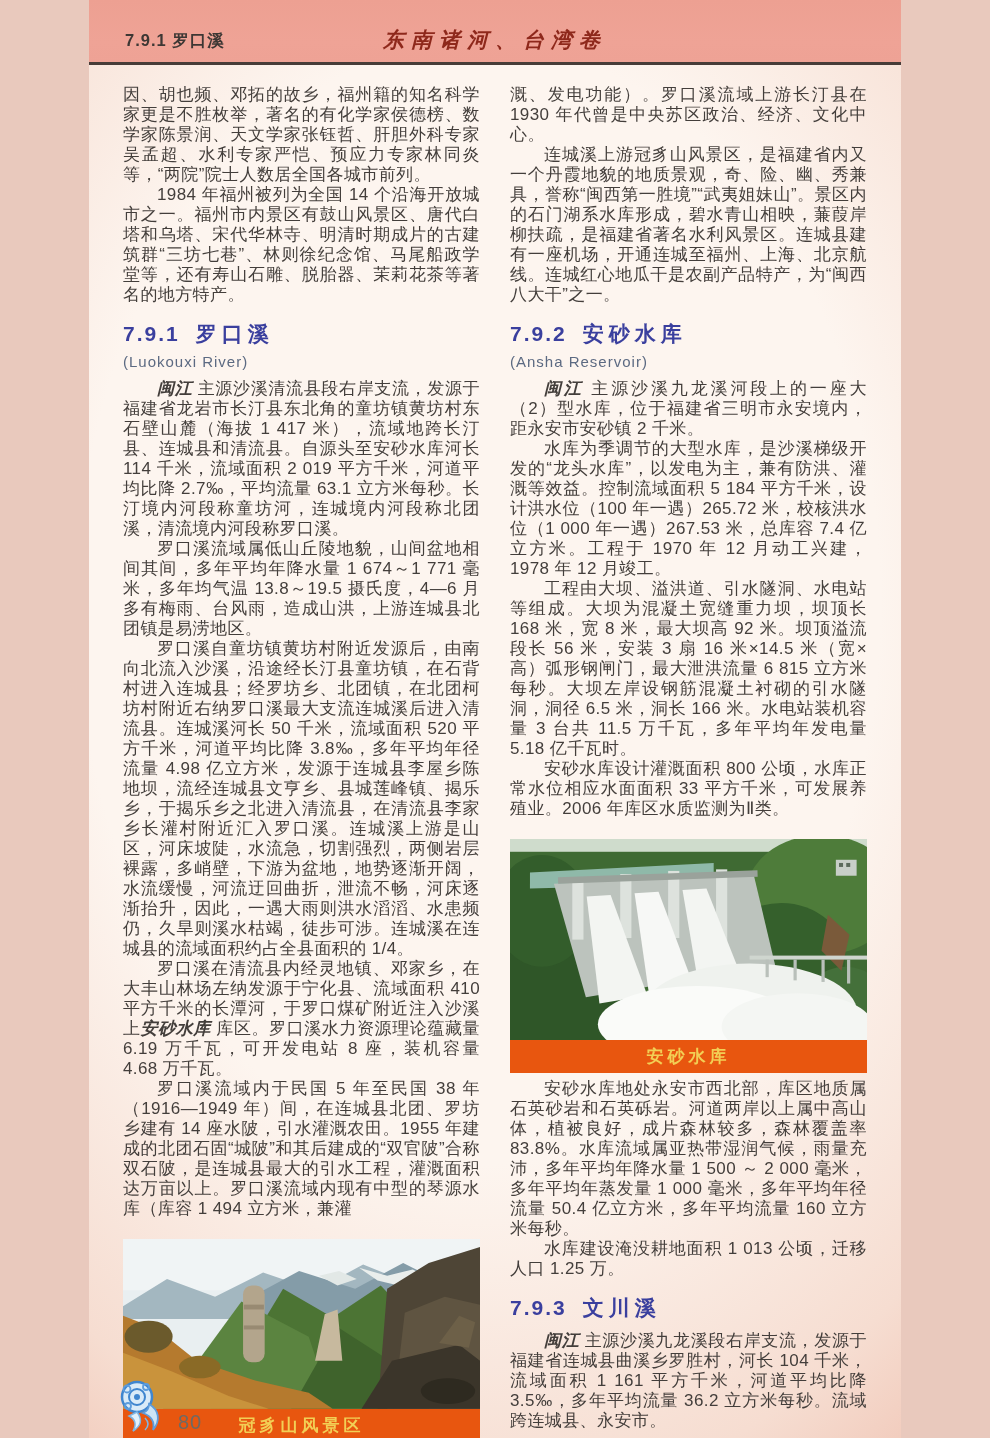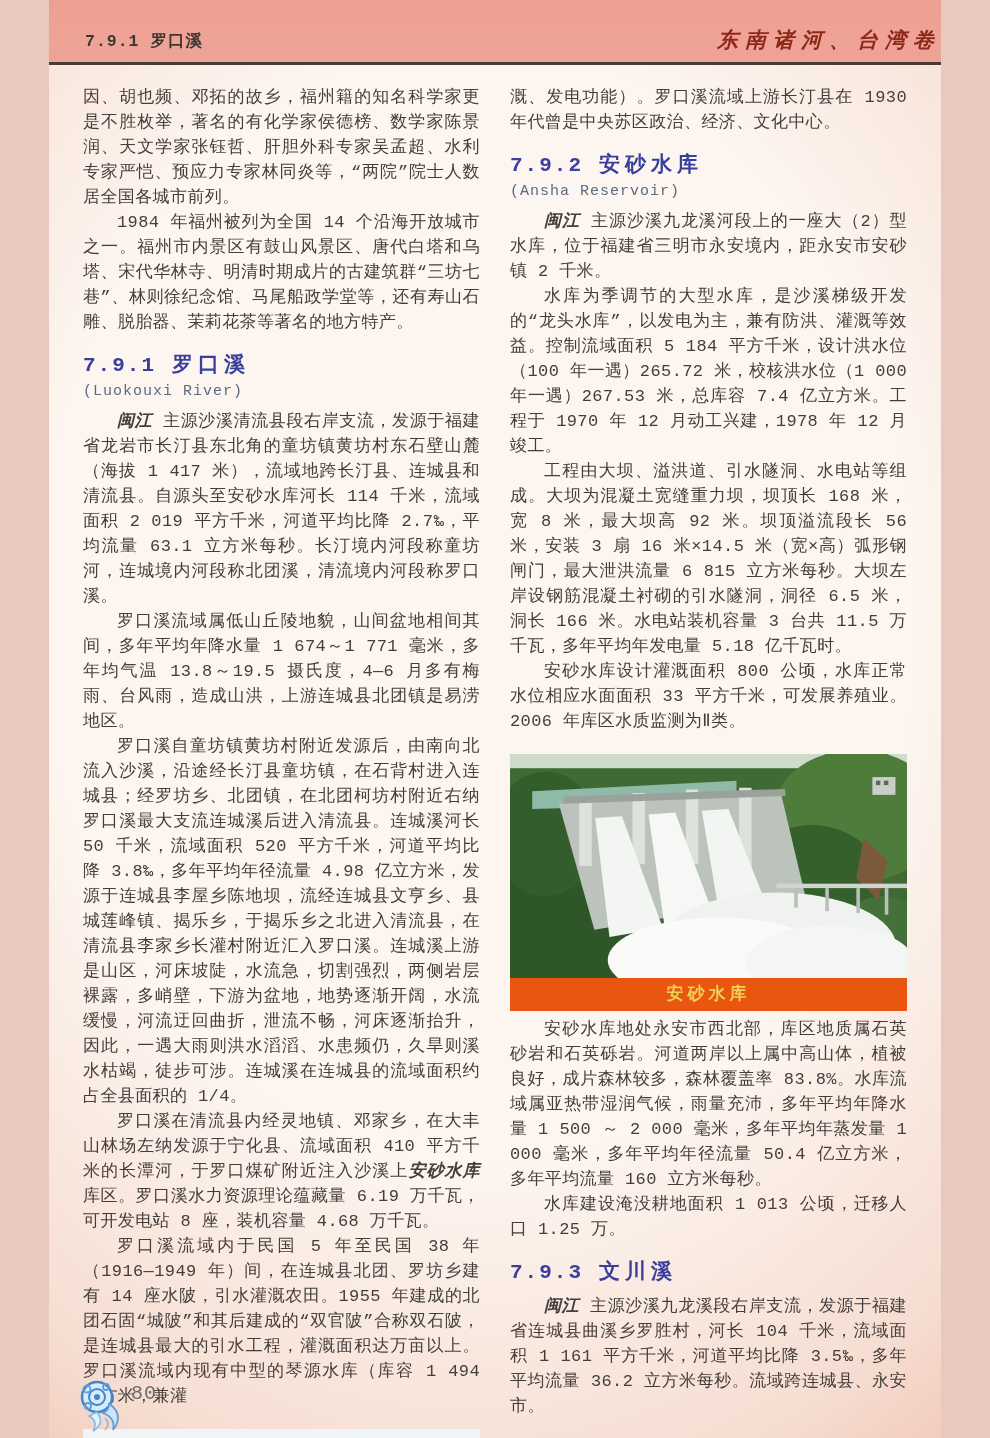--- a/index.html
+++ b/index.html
@@ -1,55 +1,55 @@
 <!DOCTYPE html>
 <html style="--heading-blue: #3a3f9e; --title-red: #8e281b; --caption-bar: #e8560f; --caption-text: #f2cf55;"><head>
 <meta charset="utf-8">
 <style>
   html,body { margin:0; padding:0; background:#e9c9bd; }
   .page {
     position:relative;
-    width:892px; height:1438px;
+    width:812px; height:1438px;
     margin:0 auto;
     overflow:hidden;
     background: radial-gradient(ellipse 95% 75% at 48% 42%, #fdf5ef 52%, #f6ddd1 84%, #f0c5b5 100%);
-    font-family:Liberation Mono, monospace;
+    font-family:Liberation Sans, sans-serif;
     color:#433e3b;
   }
   
   .page-header {
     position:relative;
     height:62px;
     background:linear-gradient(180deg,#eda092 0%, #efa396 70%, #eea295 100%);
     display:flex; align-items:flex-end;
   }
   .running-head {
     position:absolute; left:36px; bottom:10px;
     font-size:16.5px; font-weight:bold; color:#3d3734; letter-spacing:1px;
   }
   .book-title {
     position:absolute; left:0; right:0; bottom:8px;
-    text-align:right;
+    text-align:center;
     font-size:21px; font-weight:bold; font-style:italic;
     letter-spacing:7px;
     color:var(--title-red,#8e281b);
   }
   .header-rule { height:3px; background:#473c38; }
 
   
   .columns {
     display:flex; gap:30px;
     padding:20px 34px 0 34px;
   }
   .column { width:446px; }
 
   .para {
     margin:0;
     font-size:17px;
-    line-height:25px;
+    line-height:20px;
     text-align:justify;
     text-indent:2em;
     letter-spacing:0.4px;
   }
   .para.no-indent { text-indent:0; }
   .seg-lead { font-weight:bold; font-style:italic; }
 
   .section-heading { text-align:left; margin:15px 0 9px; }
   .heading-line {
     font-size:21px; font-weight:bold;
@@ -71,21 +71,21 @@
     background:var(--caption-bar,#e8560f);
     color:var(--caption-text,#f2cf55);
     text-align:center;
     font-size:17px; font-weight:bold;
     letter-spacing:4px;
     height:33px; line-height:33px;
   }
 
   .page-footer {
     position:absolute; left:26px; bottom:4px;
-    display:flex; align-items:flex-start; gap:2px;
+    display:flex; align-items:flex-end; gap:9px;
   }
   .page-number { font-size:20px; color:#6e6a64; margin-top:6px; letter-spacing:1px; }
 </style>
 </head>
 <body>
 
 <div class="page">
   <header class="page-header">
     <span class="running-head">7.9.1  罗口溪</span>
     <span class="book-title">东南诸河、台湾卷</span>
@@ -128,20 +128,21 @@
     <polygon points="0,212 0,142 62,166 132,196 182,212" fill="#c9933c"></polygon>
     <ellipse cx="32" cy="122" rx="30" ry="20" fill="#6b5a2c"></ellipse>
     <ellipse cx="96" cy="160" rx="26" ry="14" fill="#8a6a26"></ellipse>
     <ellipse cx="406" cy="190" rx="34" ry="16" fill="#2e2a20"></ellipse>
   </svg>
 <figcaption class="photo-caption">冠豸山风景区</figcaption>
         </figure>
       </section>
     <section class="column">
         <p class="para no-indent"><span class="seg">溉、发电功能）。罗口溪流域上游长汀县在 1930 年代曾是中央苏区政治、经济、文化中心。</span></p>
+        <p class="para"><span class="seg">连城溪上游冠豸山风景区，是福建省内又一个丹霞地貌的地质景观，奇、险、幽、秀兼具，誉称“闽西第一胜境”“武夷姐妹山”。景区内的石门湖系水库形成，碧水青山相映，蒹葭岸柳扶疏，是福建省著名水利风景区。连城县建有一座机场，开通连城至福州、上海、北京航线。连城红心地瓜干是农副产品特产，为“闽西八大干”之一。</span></p>
         <div class="section-heading">
           <div class="heading-line"><span class="h-num">7.9.2</span><span class="h-title">安砂水库</span></div>
           <div class="heading-sub">(Ansha Reservoir)</div>
         </div>
         <p class="para"><span class="seg-lead">闽江 </span><span class="seg">主源沙溪九龙溪河段上的一座大（2）型水库，位于福建省三明市永安境内，距永安市安砂镇 2 千米。</span></p>
         <p class="para"><span class="seg">水库为季调节的大型水库，是沙溪梯级开发的“龙头水库”，以发电为主，兼有防洪、灌溉等效益。控制流域面积 5 184 平方千米，设计洪水位（100 年一遇）265.72 米，校核洪水位（1 000 年一遇）267.53 米，总库容 7.4 亿立方米。工程于 1970 年 12 月动工兴建，1978 年 12 月竣工。</span></p>
         <p class="para"><span class="seg">工程由大坝、溢洪道、引水隧洞、水电站等组成。大坝为混凝土宽缝重力坝，坝顶长 168 米，宽 8 米，最大坝高 92 米。坝顶溢流段长 56 米，安装 3 扇 16 米×14.5 米（宽×高）弧形钢闸门，最大泄洪流量 6 815 立方米每秒。大坝左岸设钢筋混凝土衬砌的引水隧洞，洞径 6.5 米，洞长 166 米。水电站装机容量 3 台共 11.5 万千瓦，多年平均年发电量 5.18 亿千瓦时。</span></p>
         <p class="para"><span class="seg">安砂水库设计灌溉面积 800 公顷，水库正常水位相应水面面积 33 平方千米，可发展养殖业。2006 年库区水质监测为Ⅱ类。</span></p>
         <figure class="photo">
   <svg viewBox="0 0 447 252" preserveAspectRatio="none">

